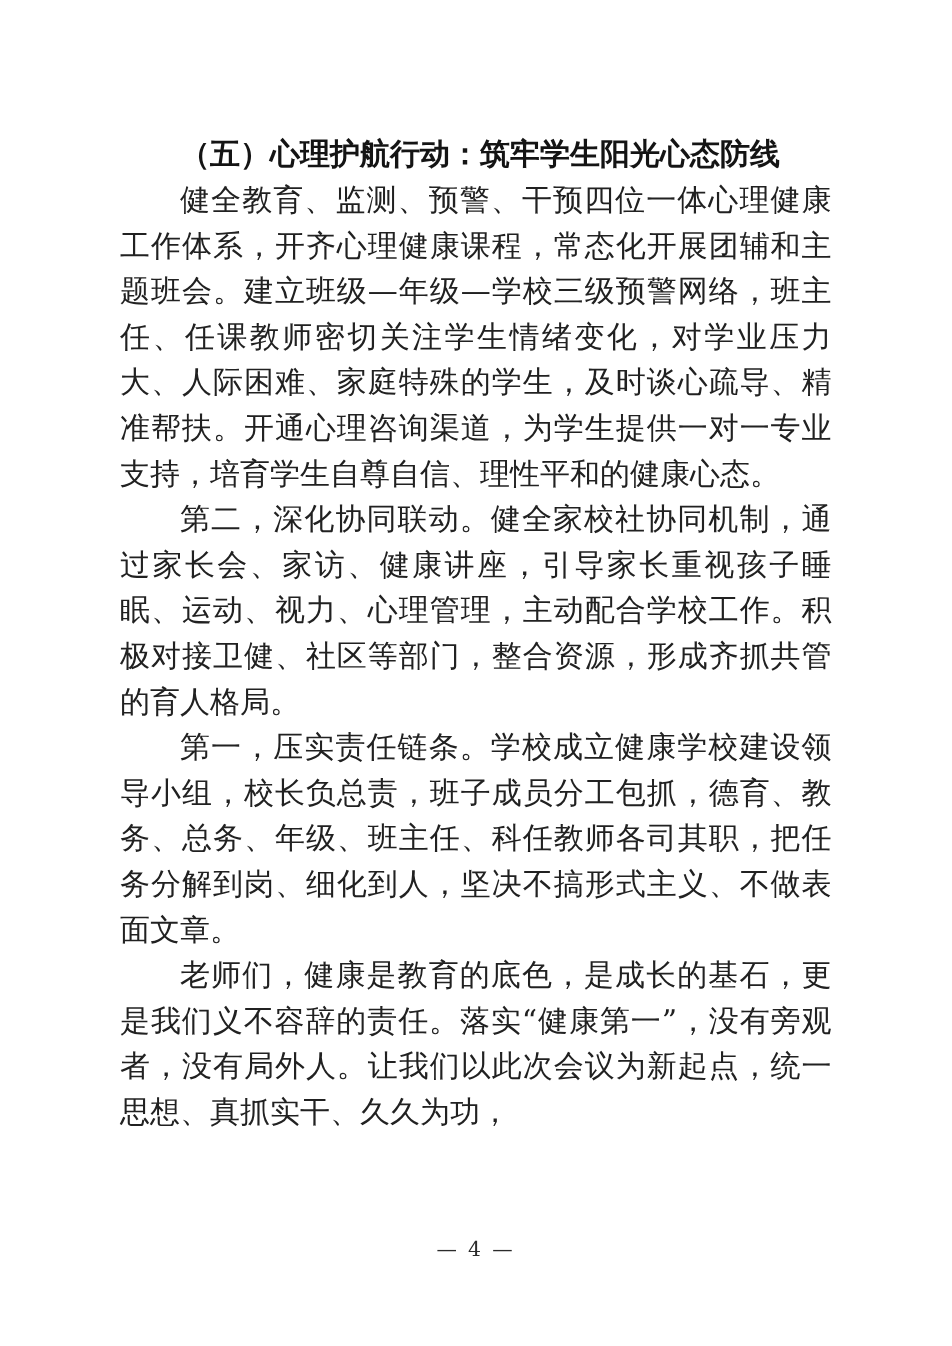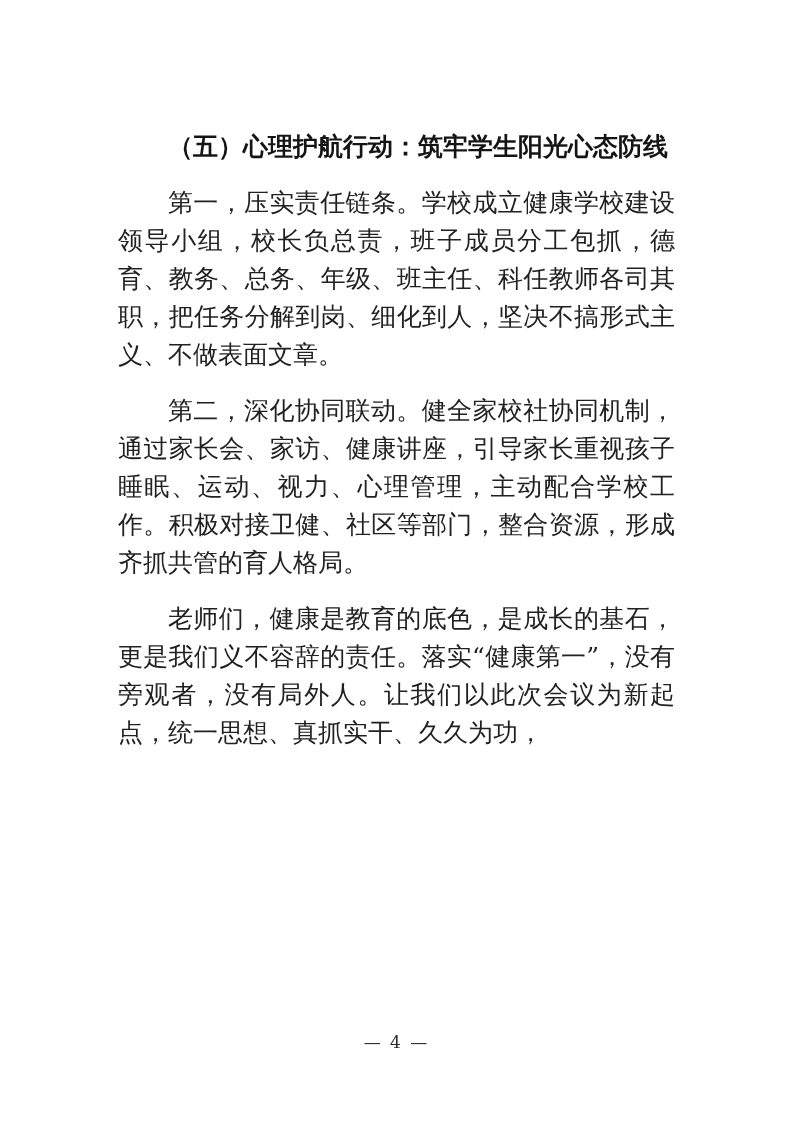--- a/index.html
+++ b/index.html
@@ -20,21 +20,21 @@
     top: 110px;
     left: 100px;
     width: 593px;
     color: #212121;
     font-size: 25px;
     line-height: 38px;
     text-align: justify;
     text-justify: inter-ideograph;
   }
   .content p {
-    margin: 18px;
+    margin: 0;
     padding: 0;
     text-indent: 2em;
   }
   .content p.heading {
     font-weight: bold;
     color: #141414;
     text-align: left;
   }
   .page-footer {
     position: absolute;
@@ -50,22 +50,23 @@
     font-family: "DejaVu Serif", serif;
   }
 </style>
 </head>
 <body>
 
 <div class="page">
 
   <main class="content" id="doc-body">
       <p class="heading">（五）心理护航行动：筑牢学生阳光心态防线</p>
+      <p class="para">健全教育、监测、预警、干预四位一体心理健康工作体系，开齐心理健康课程，常态化开展团辅和主题班会。建立班级—年级—学校三级预警网络，班主任、任课教师密切关注学生情绪变化，对学业压力大、人际困难、家庭特殊的学生，及时谈心疏导、精准帮扶。开通心理咨询渠道，为学生提供一对一专业支持，培育学生自尊自信、理性平和的健康心态。</p>
+      <p class="para">第二，深化协同联动。健全家校社协同机制，通过家长会、家访、健康讲座，引导家长重视孩子睡眠、运动、视力、心理管理，主动配合学校工作。积极对接卫健、社区等部门，整合资源，形成齐抓共管的育人格局。</p>
       <p class="para">第一，压实责任链条。学校成立健康学校建设领导小组，校长负总责，班子成员分工包抓，德育、教务、总务、年级、班主任、科任教师各司其职，把任务分解到岗、细化到人，坚决不搞形式主义、不做表面文章。</p>
-      <p class="para">第二，深化协同联动。健全家校社协同机制，通过家长会、家访、健康讲座，引导家长重视孩子睡眠、运动、视力、心理管理，主动配合学校工作。积极对接卫健、社区等部门，整合资源，形成齐抓共管的育人格局。</p>
       <p class="para">老师们，健康是教育的底色，是成长的基石，更是我们义不容辞的责任。落实“健康第一”，没有旁观者，没有局外人。让我们以此次会议为新起点，统一思想、真抓实干、久久为功，</p>
     </main>
 
   <footer class="page-footer">
     <span class="page-number">— 4 —</span>
   </footer>
 
 </div>
 
 </body></html>

